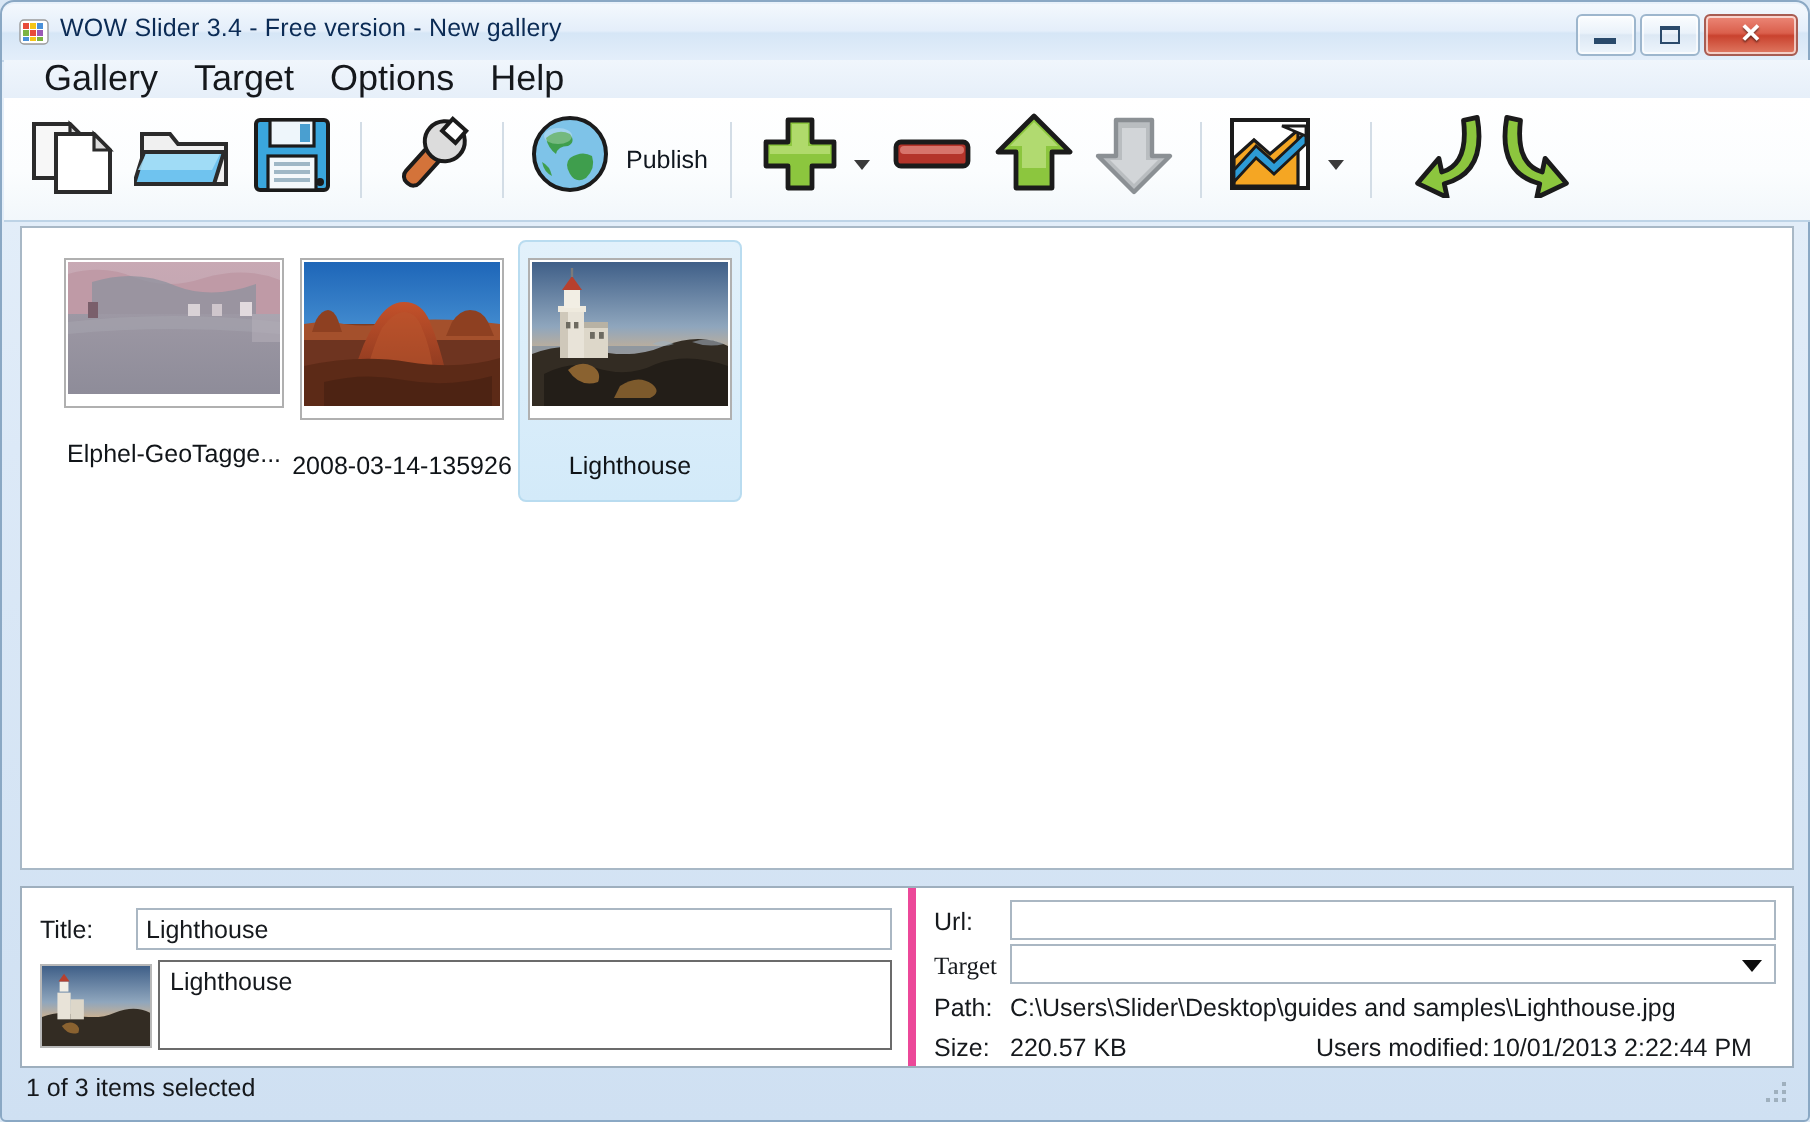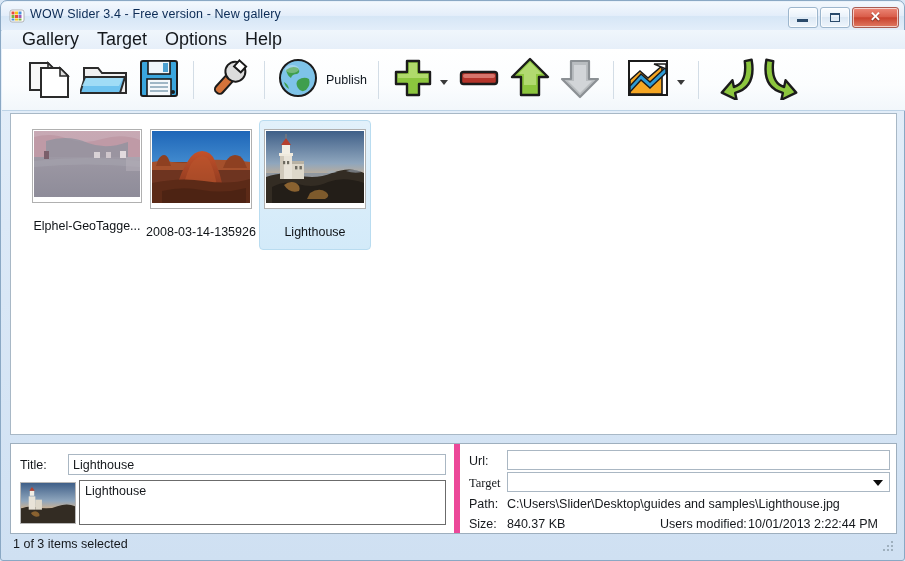--- a/index.html
+++ b/index.html
@@ -95,21 +95,21 @@
   }
 
   
   .toolbar {
     position: absolute;
     left: 1px; top: 48px;
     width: 903px; height: 62px;
     background: linear-gradient(to bottom, #ffffff 0%, #fbfdfe 60%, #f2f7fb 100%);
     border-bottom: 1px solid #bdd3e6;
     display: flex; align-items: center;
-    padding-left: 21px;
+    padding-left: 8px;
     box-sizing: border-box;
   }
   .tb-item {
     display: flex; align-items: center;
     height: 50px;
     padding: 0 3px;
   }
   .tb-sep {
     width: 1px; height: 38px;
     background: #d3dde6;
@@ -180,21 +180,21 @@
     border: 1px solid #9eafbe;
     box-sizing: border-box;
   }
   .details-left {
     position: absolute; left: 0; top: 0;
     width: 443px; height: 89px;
   }
   .details-right {
     position: absolute; left: 443px; top: 0;
     width: 391px; height: 89px;
-    border-left: 6px solid #ec4899;
+    border-left: 4px solid #ec4899;
     box-sizing: border-box;
   }
   .lbl {
     position: absolute;
     font-size: 12.5px;
     color: #16191d;
     white-space: nowrap;
   }
   .txtinput {
     position: absolute;
@@ -594,21 +594,21 @@
 
       <span class="lbl" style="left:9px; top:32px;font-family:Liberation Serif, serif;">Target</span>
       <div class="combo" style="left:47px; top:28px; width:383px; height:20px;">
         <span class="combo-arrow"></span>
       </div>
 
       <span class="lbl" style="left:9px; top:53px;">Path:</span>
       <span class="statval" style="left:47px; top:53px;">C:\Users\Slider\Desktop\guides and samples\Lighthouse.jpg</span>
 
       <span class="lbl" style="left:9px; top:73px;">Size:</span>
-      <span class="statval" style="left:47px; top:73px;">840.37 KB</span>
+      <span class="statval" style="left:47px; top:73px;">220.57 KB</span>
 
       <span class="lbl" style="left:200px; top:73px;">Users modified:</span>
       <span class="statval" style="left:288px; top:73px;">10/01/2013 2:22:44 PM</span>
     </div>
   </div>
 
   <div class="statusbar">
     <span class="txt">1 of 3 items selected</span>
     <span class="grip">
       <i style="left:8px; top:8px;"></i>

